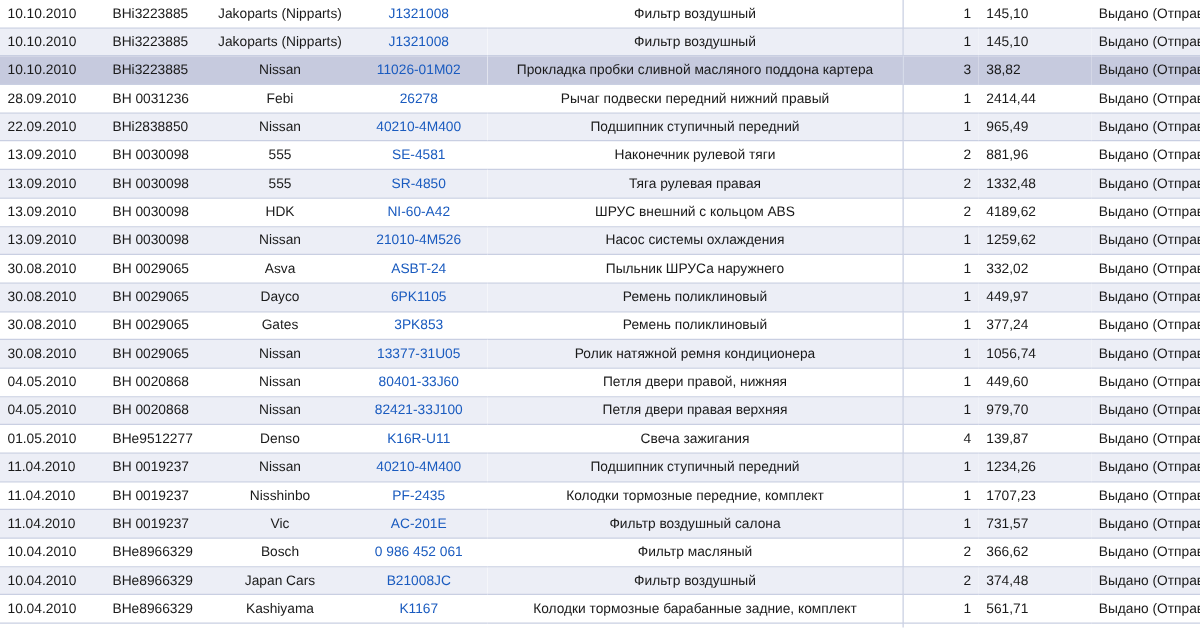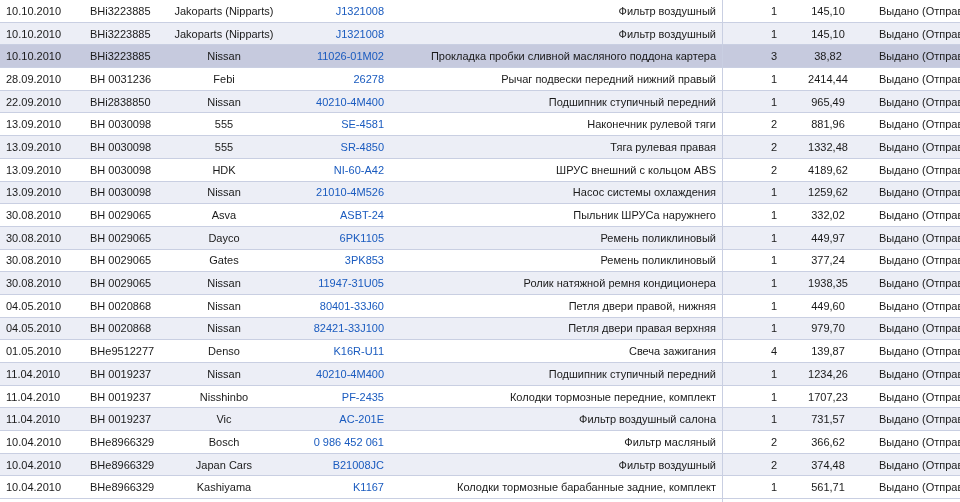--- a/index.html
+++ b/index.html
@@ -26,24 +26,24 @@
     vertical-align: middle;
     border-bottom: 1px solid #c9cfe2;
     white-space: nowrap;
     overflow: hidden;
     text-overflow: ellipsis;
   }
   
   .c-date   { width: 72px;  text-align: left; }
   .c-doc    { width: 72px;  text-align: left; margin-left: 32px; }
   .c-brand  { width: 100px; text-align: center; }
-  .c-art    { width: 98px;  text-align: right; color: #1a5bbf; }
-  .c-name   { width: 320px; text-align: right; border-right: 1px solid #c9cfe2; }
+  .c-art    { width: 98px;  text-align: center; color: #1a5bbf; }
+  .c-name   { width: 320px; text-align: center; border-right: 1px solid #c9cfe2; }
   .c-qty    { width: 48px;  text-align: right; padding-right: 14px; }
-  .c-price  { width: 78px;  text-align: center; padding-right: 10px; }
+  .c-price  { width: 78px;  text-align: left; padding-right: 10px; }
   .c-status { width: 140px; text-align: left; }
 
   tr.row-white { background: #ffffff; }
   tr.row-alt   { background: #eceef6; }
   tr.row-sel   { background: #c6cade; }
 
   .art-link {
     color: #1a5bbf;
     text-decoration: none;
     cursor: pointer;
@@ -181,24 +181,24 @@
         <td class="c-art"><span class="art-link">3PK853</span></td>
         <td class="c-name">Ремень поликлиновый</td>
         <td class="c-qty">1</td>
         <td class="c-price">377,24</td>
         <td class="c-status">Выдано (Отправлено)</td>
       </tr>
       <tr class="row-alt">
         <td class="c-date">30.08.2010</td>
         <td class="c-doc">BH 0029065</td>
         <td class="c-brand">Nissan</td>
-        <td class="c-art"><span class="art-link">11947-31U05</span></td>
+        <td class="c-art"><span class="art-link">13377-31U05</span></td>
         <td class="c-name">Ролик натяжной ремня кондиционера</td>
         <td class="c-qty">1</td>
-        <td class="c-price">1938,35</td>
+        <td class="c-price">1056,74</td>
         <td class="c-status">Выдано (Отправлено)</td>
       </tr>
       <tr class="row-white">
         <td class="c-date">04.05.2010</td>
         <td class="c-doc">BH 0020868</td>
         <td class="c-brand">Nissan</td>
         <td class="c-art"><span class="art-link">80401-33J60</span></td>
         <td class="c-name">Петля двери правой, нижняя</td>
         <td class="c-qty">1</td>
         <td class="c-price">449,60</td>

